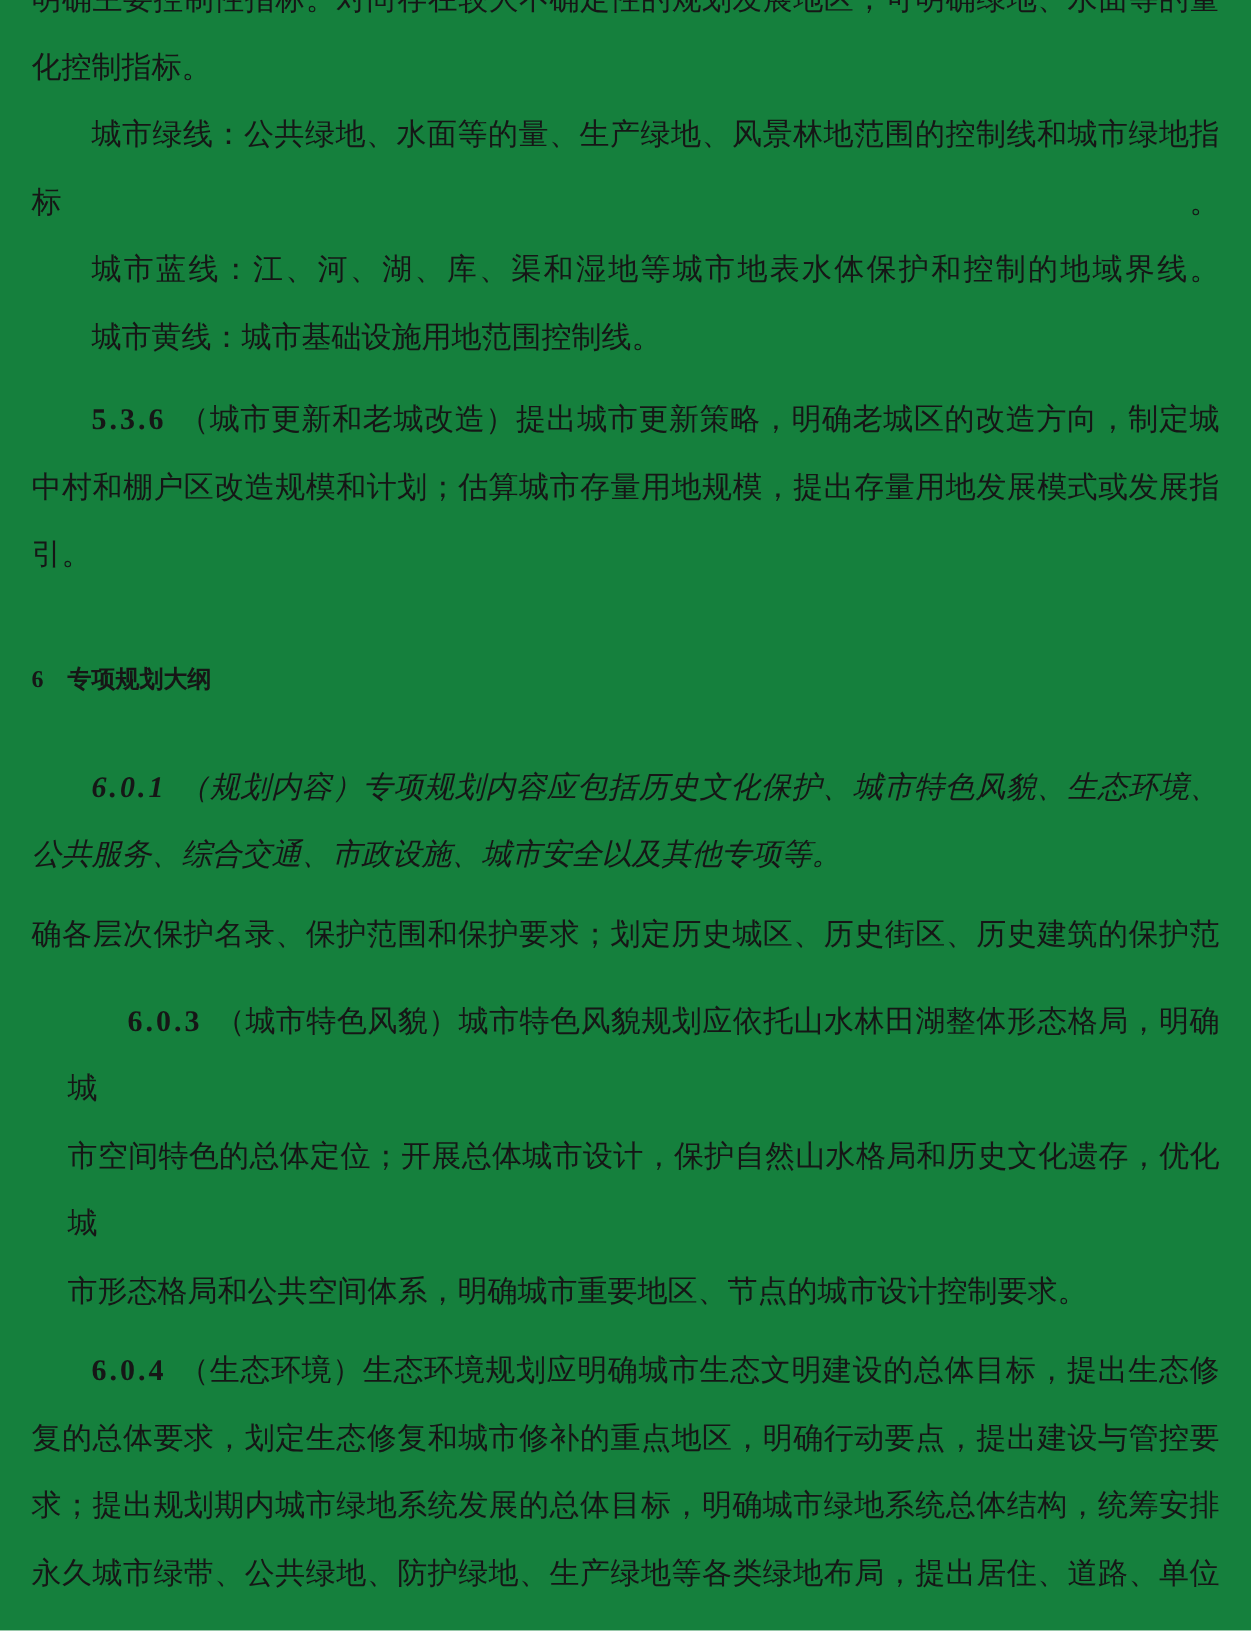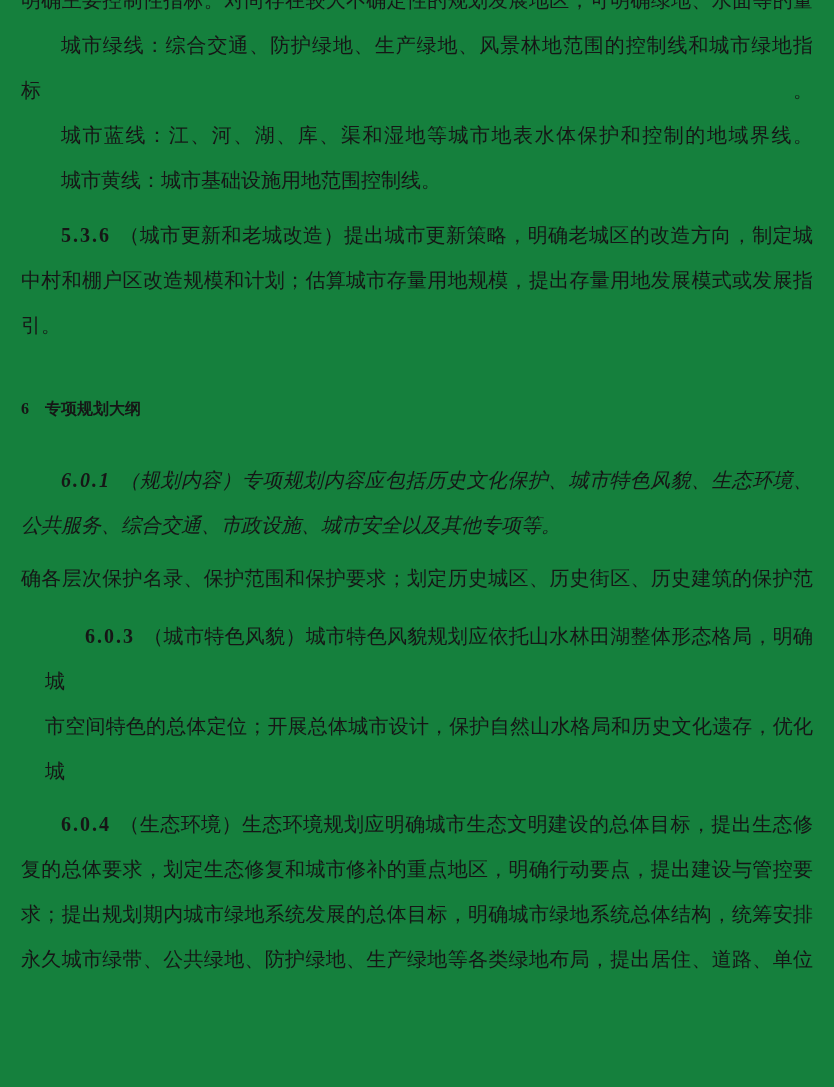--- a/index.html
+++ b/index.html
@@ -49,23 +49,24 @@
   [data-name="para-6-0-3"]       { margin-top: 13px; margin-left: 24px; }
   [data-name="para-6-0-4"]       { margin-top: 8px; }
 </style>
 </head>
 <body>
 
 <div class="page" data-name="document-page">
   <div class="doc" data-name="document-body">
       <div class="block body" data-name="para-5-3-5-continued">
         <div class="line fill" data-name="text-line">明确主要控制性指标。对尚存在较大不确定性的规划发展地区，可明确绿地、水面等的量</div>
+        <div class="line" data-name="text-line">化控制指标。</div>
       </div>
       <div class="block body" data-name="def-city-green-line">
-        <div class="line fill indent" data-name="text-line">城市绿线：综合交通、防护绿地、生产绿地、风景林地范围的控制线和城市绿地指标。</div>
+        <div class="line fill indent" data-name="text-line">城市绿线：公共绿地、水面等的量、生产绿地、风景林地范围的控制线和城市绿地指标。</div>
       </div>
       <div class="block body" data-name="def-city-blue-line">
         <div class="line fill indent" data-name="text-line">城市蓝线：江、河、湖、库、渠和湿地等城市地表水体保护和控制的地域界线。</div>
       </div>
       <div class="block body" data-name="def-city-yellow-line">
         <div class="line indent" data-name="text-line">城市黄线：城市基础设施用地范围控制线。</div>
       </div>
       <div class="block body" data-name="para-5-3-6">
         <div class="line fill indent" data-name="text-line"><span class="num" data-name="section-number">5.3.6</span>（城市更新和老城改造）提出城市更新策略，明确老城区的改造方向，制定城</div>
         <div class="line fill" data-name="text-line">中村和棚户区改造规模和计划；估算城市存量用地规模，提出存量用地发展模式或发展指</div>
@@ -77,20 +78,21 @@
       <div class="block body" data-name="para-6-0-1">
         <div class="line fill indent" data-name="text-line"><span class="num" data-name="section-number">6.0.1</span>（规划内容）专项规划内容应包括历史文化保护、城市特色风貌、生态环境、</div>
         <div class="line" data-name="text-line">公共服务、综合交通、市政设施、城市安全以及其他专项等。</div>
       </div>
       <div class="block body" data-name="para-6-0-2">
         <div class="line fill" data-name="text-line">确各层次保护名录、保护范围和保护要求；划定历史城区、历史街区、历史建筑的保护范</div>
       </div>
       <div class="block body" data-name="para-6-0-3">
         <div class="line fill indent" data-name="text-line"><span class="num" data-name="section-number">6.0.3</span>（城市特色风貌）城市特色风貌规划应依托山水林田湖整体形态格局，明确城</div>
         <div class="line fill" data-name="text-line">市空间特色的总体定位；开展总体城市设计，保护自然山水格局和历史文化遗存，优化城</div>
+        <div class="line" data-name="text-line">市形态格局和公共空间体系，明确城市重要地区、节点的城市设计控制要求。</div>
       </div>
       <div class="block body" data-name="para-6-0-4">
         <div class="line fill indent" data-name="text-line"><span class="num" data-name="section-number">6.0.4</span>（生态环境）生态环境规划应明确城市生态文明建设的总体目标，提出生态修</div>
         <div class="line fill" data-name="text-line">复的总体要求，划定生态修复和城市修补的重点地区，明确行动要点，提出建设与管控要</div>
         <div class="line fill" data-name="text-line">求；提出规划期内城市绿地系统发展的总体目标，明确城市绿地系统总体结构，统筹安排</div>
         <div class="line fill" data-name="text-line">永久城市绿带、公共绿地、防护绿地、生产绿地等各类绿地布局，提出居住、道路、单位</div>
       </div>
     </div>
 </div>
 

